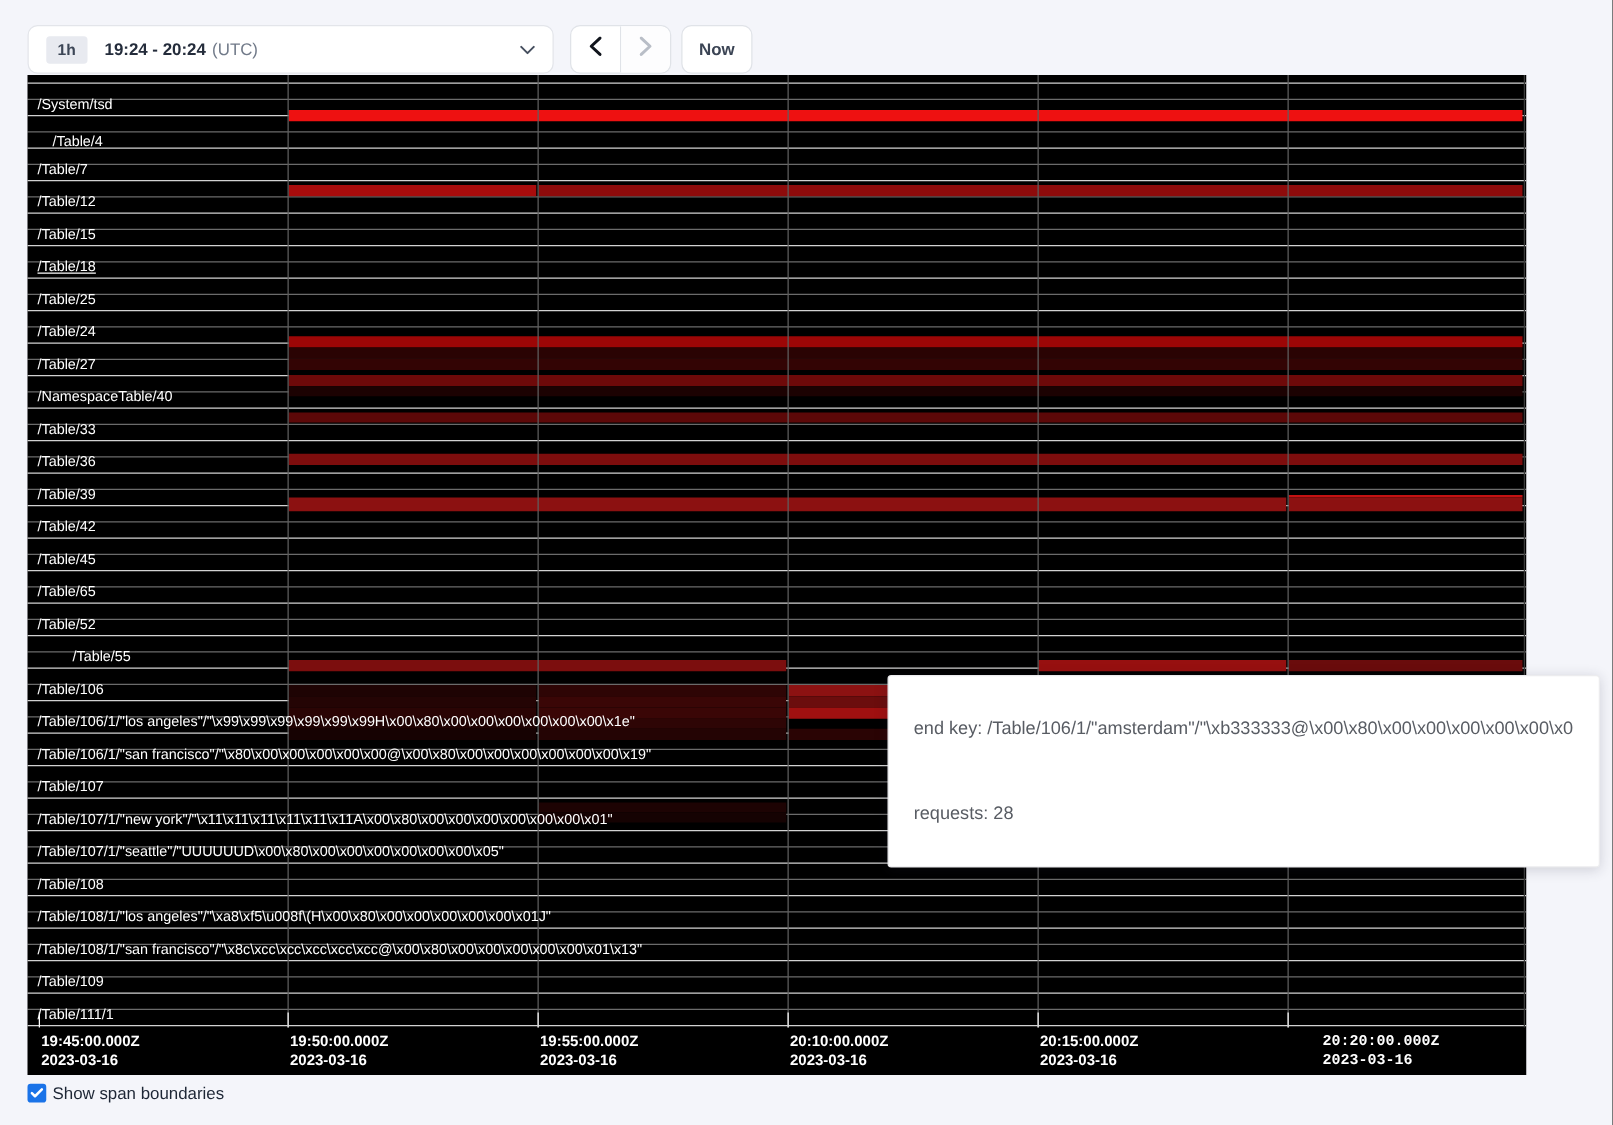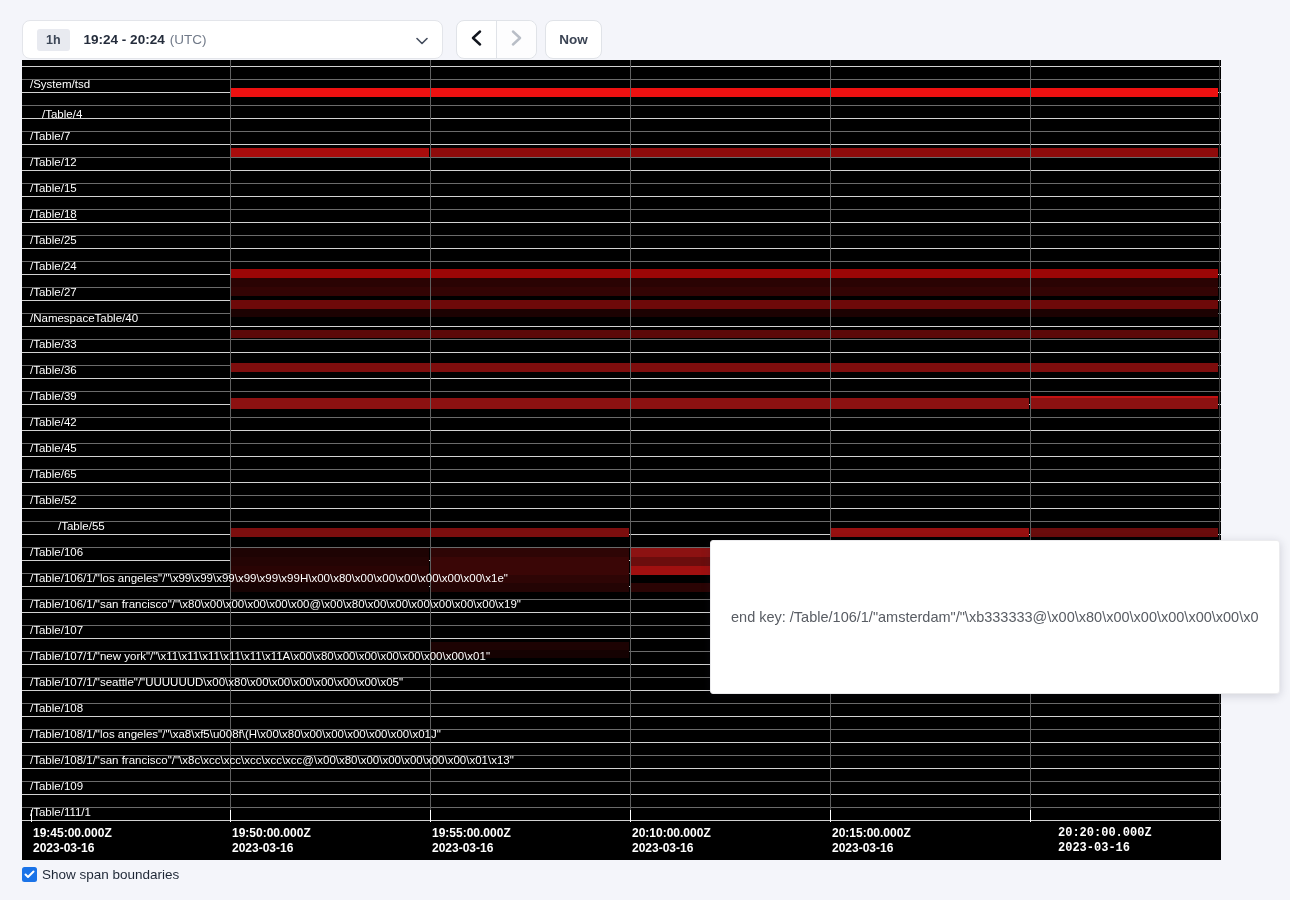--- a/index.html
+++ b/index.html
@@ -237,20 +237,21 @@
       </div>
       <div class="tick" style="left: 1008px;"></div>
       <div class="axis" style="left: 1036px; font-family: Liberation Mono, monospace;">
         <div>20:20:00.000Z</div>
         <div>2023-03-16</div>
       </div>
     </div>
 
   <div class="tooltip">
     <div>end key: /Table/106/1/"amsterdam"/"\xb333333@\x00\x80\x00\x00\x00\x00\x00\x00#"</div>
+    <div>requests: 28</div>
   </div>
 
   <div class="footer">
     <span class="cbx">
       <svg width="11" height="9" viewBox="0 0 11 9">
           <polyline points="1.5,4.5 4,7 9.5,1.5" fill="none" stroke="#fff" stroke-width="2" stroke-linecap="round" stroke-linejoin="round"></polyline>
         </svg>
     </span>
     <span class="cbx-label">Show span boundaries</span>
   </div>

